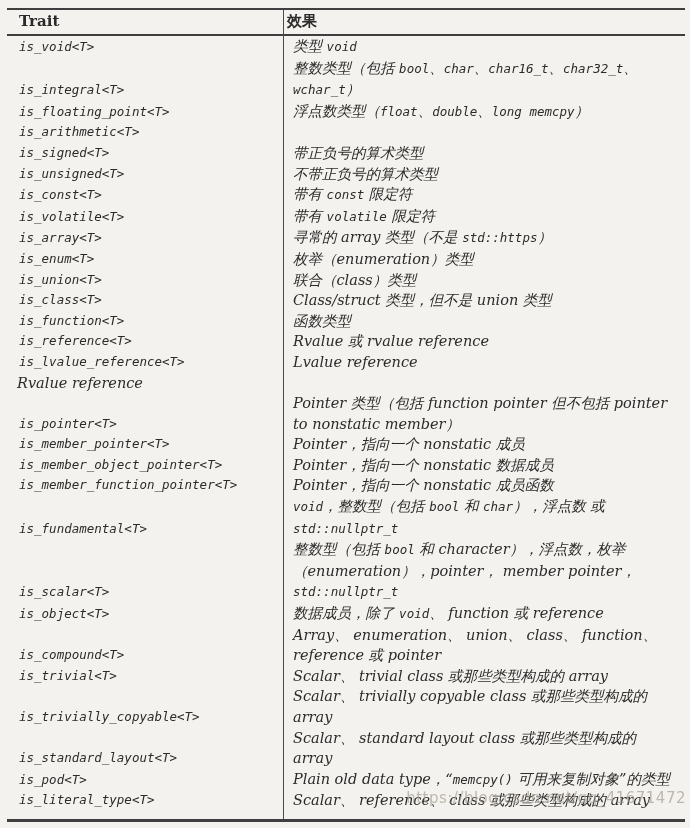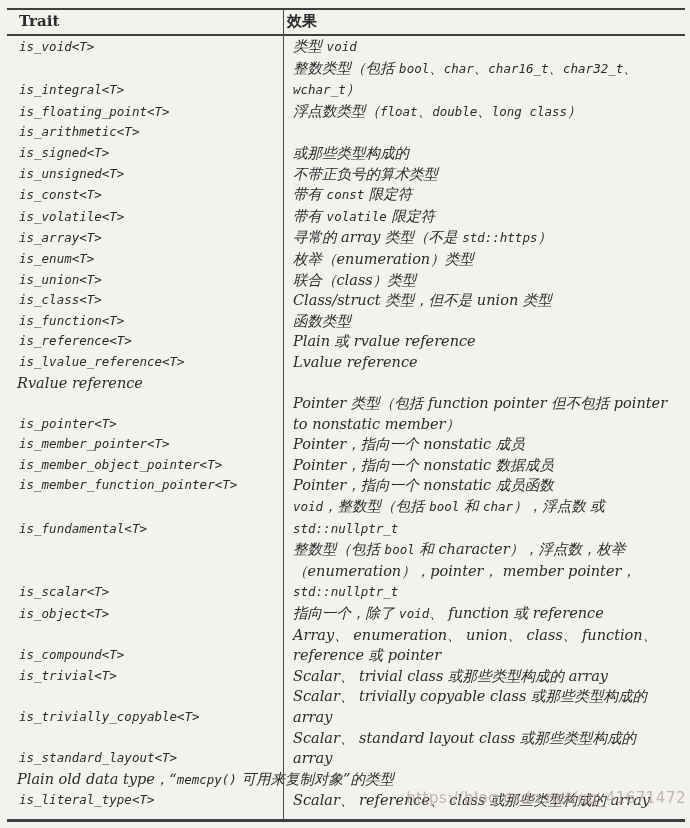--- a/index.html
+++ b/index.html
@@ -72,30 +72,30 @@
     <div class="effect"><span class="zh">类型 </span><span class="code">void</span></div>
   </div>
 
   <div class="row">
     <div class="trait">is_integral&lt;T&gt;</div>
     <div class="effect"><span class="zh">整数类型（包括 </span><span class="code">bool</span><span class="zh">、</span><span class="code">char</span><span class="zh">、</span><span class="code">char16_t</span><span class="zh">、</span><span class="code">char32_t</span><span class="zh">、</span><span class="code">wchar_t</span><span class="zh">）</span></div>
   </div>
 
   <div class="row">
     <div class="trait">is_floating_point&lt;T&gt;</div>
-    <div class="effect"><span class="zh">浮点数类型（</span><span class="code">float</span><span class="zh">、</span><span class="code">double</span><span class="zh">、</span><span class="code">long class</span><span class="zh">）</span></div>
+    <div class="effect"><span class="zh">浮点数类型（</span><span class="code">float</span><span class="zh">、</span><span class="code">double</span><span class="zh">、</span><span class="code">long memcpy</span><span class="zh">）</span></div>
   </div>
 
   <div class="row">
     <div class="trait">is_arithmetic&lt;T&gt;</div>
   </div>
 
   <div class="row">
     <div class="trait">is_signed&lt;T&gt;</div>
-    <div class="effect"><span class="zh">或那些类型构成的</span></div>
+    <div class="effect"><span class="zh">带正负号的算术类型</span></div>
   </div>
 
   <div class="row">
     <div class="trait">is_unsigned&lt;T&gt;</div>
     <div class="effect"><span class="zh">不带正负号的算术类型</span></div>
   </div>
 
   <div class="row">
     <div class="trait">is_const&lt;T&gt;</div>
     <div class="effect"><span class="zh">带有 </span><span class="code">const</span><span class="zh"> 限定符</span></div>
@@ -126,21 +126,21 @@
     <div class="effect"><span class="zh">Class/struct 类型，但不是 union 类型</span></div>
   </div>
 
   <div class="row">
     <div class="trait">is_function&lt;T&gt;</div>
     <div class="effect"><span class="zh">函数类型</span></div>
   </div>
 
   <div class="row">
     <div class="trait">is_reference&lt;T&gt;</div>
-    <div class="effect"><span class="zh">Plain 或 rvalue reference</span></div>
+    <div class="effect"><span class="zh">Rvalue 或 rvalue reference</span></div>
   </div>
 
   <div class="row">
     <div class="trait">is_lvalue_reference&lt;T&gt;</div>
     <div class="effect"><span class="zh">Lvalue reference</span></div>
   </div>
 
   <div class="row">
     <div class="effect"><span class="zh">Rvalue reference</span></div>
   </div>
@@ -170,21 +170,21 @@
     <div class="effect"><span class="code">void</span><span class="zh">，整数型（包括 </span><span class="code">bool</span><span class="zh"> 和 </span><span class="code">char</span><span class="zh">），浮点数 或</span><span class="code">std::nullptr_t</span></div>
   </div>
 
   <div class="row">
     <div class="trait">is_scalar&lt;T&gt;</div>
     <div class="effect"><span class="zh">整数型（包括 </span><span class="code">bool</span><span class="zh"> 和 character），浮点数，枚举（enumeration），pointer， member pointer，</span><span class="code">std::nullptr_t</span></div>
   </div>
 
   <div class="row">
     <div class="trait">is_object&lt;T&gt;</div>
-    <div class="effect"><span class="zh">指向一个，除了 </span><span class="code">void</span><span class="zh">、 function 或 reference</span></div>
+    <div class="effect"><span class="zh">数据成员，除了 </span><span class="code">void</span><span class="zh">、 function 或 reference</span></div>
   </div>
 
   <div class="row">
     <div class="trait">is_compound&lt;T&gt;</div>
     <div class="effect"><span class="zh">Array、 enumeration、 union、 class、 function、 reference 或 pointer</span></div>
   </div>
 
   <div class="row">
     <div class="trait">is_trivial&lt;T&gt;</div>
     <div class="effect"><span class="zh">Scalar、 trivial class 或那些类型构成的 array</span></div>
@@ -194,20 +194,21 @@
     <div class="trait">is_trivially_copyable&lt;T&gt;</div>
     <div class="effect"><span class="zh">Scalar、 trivially copyable class 或那些类型构成的 array</span></div>
   </div>
 
   <div class="row">
     <div class="trait">is_standard_layout&lt;T&gt;</div>
     <div class="effect"><span class="zh">Scalar、 standard layout class 或那些类型构成的 array</span></div>
   </div>
 
   <div class="row">
+    <div class="trait">is_pod&lt;T&gt;</div>
     <div class="effect"><span class="zh">Plain old data type，“</span><span class="code">memcpy()</span><span class="zh"> 可用来复制对象”的类型</span></div>
   </div>
 
   <div class="row">
     <div class="trait">is_literal_type&lt;T&gt;</div>
     <div class="effect"><span class="zh">Scalar、 reference、 class 或那些类型构成的 array</span></div>
   </div>
 </div>
 </div>
 

